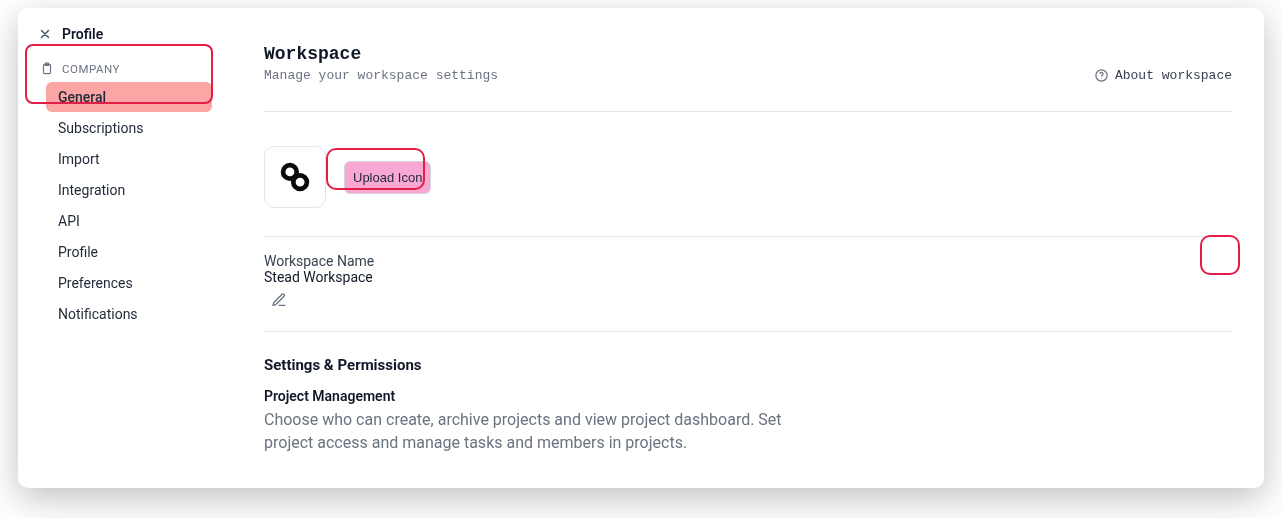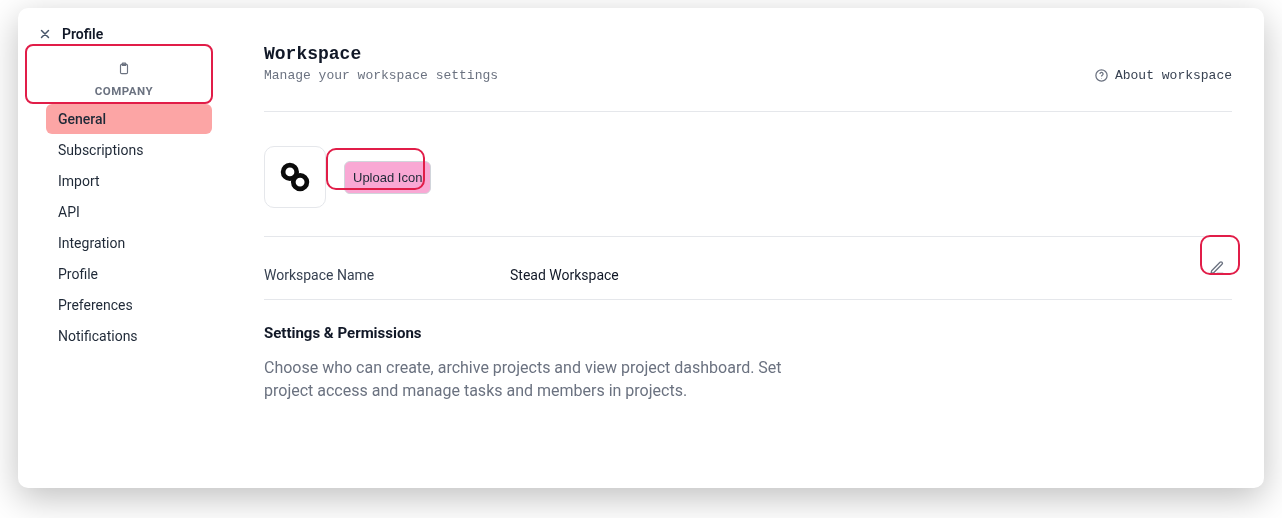--- a/index.html
+++ b/index.html
@@ -41,25 +41,24 @@
     .sb-title {
       font-size: 14px;
       font-weight: 600;
       color: #111827;
     }
     .sb-section-label {
       display: flex;
       align-items: center;
       gap: 8px;
       font-size: 11.5px;
-      font-weight: 700;
+      font-weight: 400;
       letter-spacing: 0.5px;
       color: #6b7280;
       padding: 8px 10px 6px 10px;
-      flex-direction: column;
     }
     .sb-section-label .ic {
       width: 14px; height: 14px; color: #6b7280;
     }
     .sb-item {
       display: block;
       font-size: 14px;
       color: #1f2937;
       padding: 7px 12px;
       margin: 0 6px 1px 16px;
@@ -123,24 +122,25 @@
       border: 1px solid #d1d5db;
       background: #f9a8d4;
       border-radius: 6px;
       padding: 8px 8px;
       font-size: 13px;
       color: #1f2937;
       cursor: pointer;
     }
     .field-row {
       display: flex;
-      align-items: flex-end;
+      align-items: flex-start;
       border-top: 1px solid #e5e7eb;
       border-bottom: 1px solid #e5e7eb;
       padding: 16px 0;
+      flex-direction: column;
     }
     .field-label {
       width: 246px;
       font-size: 14px;
       color: #374151;
     }
     .field-value {
       flex: 1;
       font-size: 14px;
       color: #111827;
@@ -204,22 +204,22 @@
         <svg viewBox="0 0 24 24" width="14" height="14" stroke="currentColor" stroke-width="2" fill="none">
             <rect x="6" y="4" width="12" height="16" rx="2"></rect>
             <rect x="9" y="2" width="6" height="4" rx="1"></rect>
           </svg>
       </span>
       <span>COMPANY</span>
     </div>
     <a class="sb-item active">General</a>
     <a class="sb-item">Subscriptions</a>
     <a class="sb-item">Import</a>
+    <a class="sb-item">Integration</a>
     <a class="sb-item">API</a>
-    <a class="sb-item">Integration</a>
 
     <a class="sb-item">Profile</a>
     <a class="sb-item">Preferences</a>
     <a class="sb-item">Notifications</a>
   </aside>
 
   <main class="main">
     <div class="page-header">
       <div>
         <div class="page-title">Workspace</div>
@@ -256,20 +256,21 @@
               <path d="M12 20h9"></path>
               <path d="M16.5 3.5a2.12 2.12 0 0 1 3 3L7 19l-4 1 1-4Z"></path>
             </svg>
         </span>
       </div>
     </div>
 
     <div class="section-h">Settings &amp; Permissions</div>
 
     <div class="setting-block">
+      <div class="setting-title">Project Management</div>
       <div class="setting-desc">Choose who can create, archive projects and view project dashboard. Set project access and manage tasks and members in projects.</div>
     </div>
 
   </main>
 
 </div>
 
 <div class="hl hl1"></div>
 <div class="hl hl2"></div>
 <div class="hl hl3"></div>

